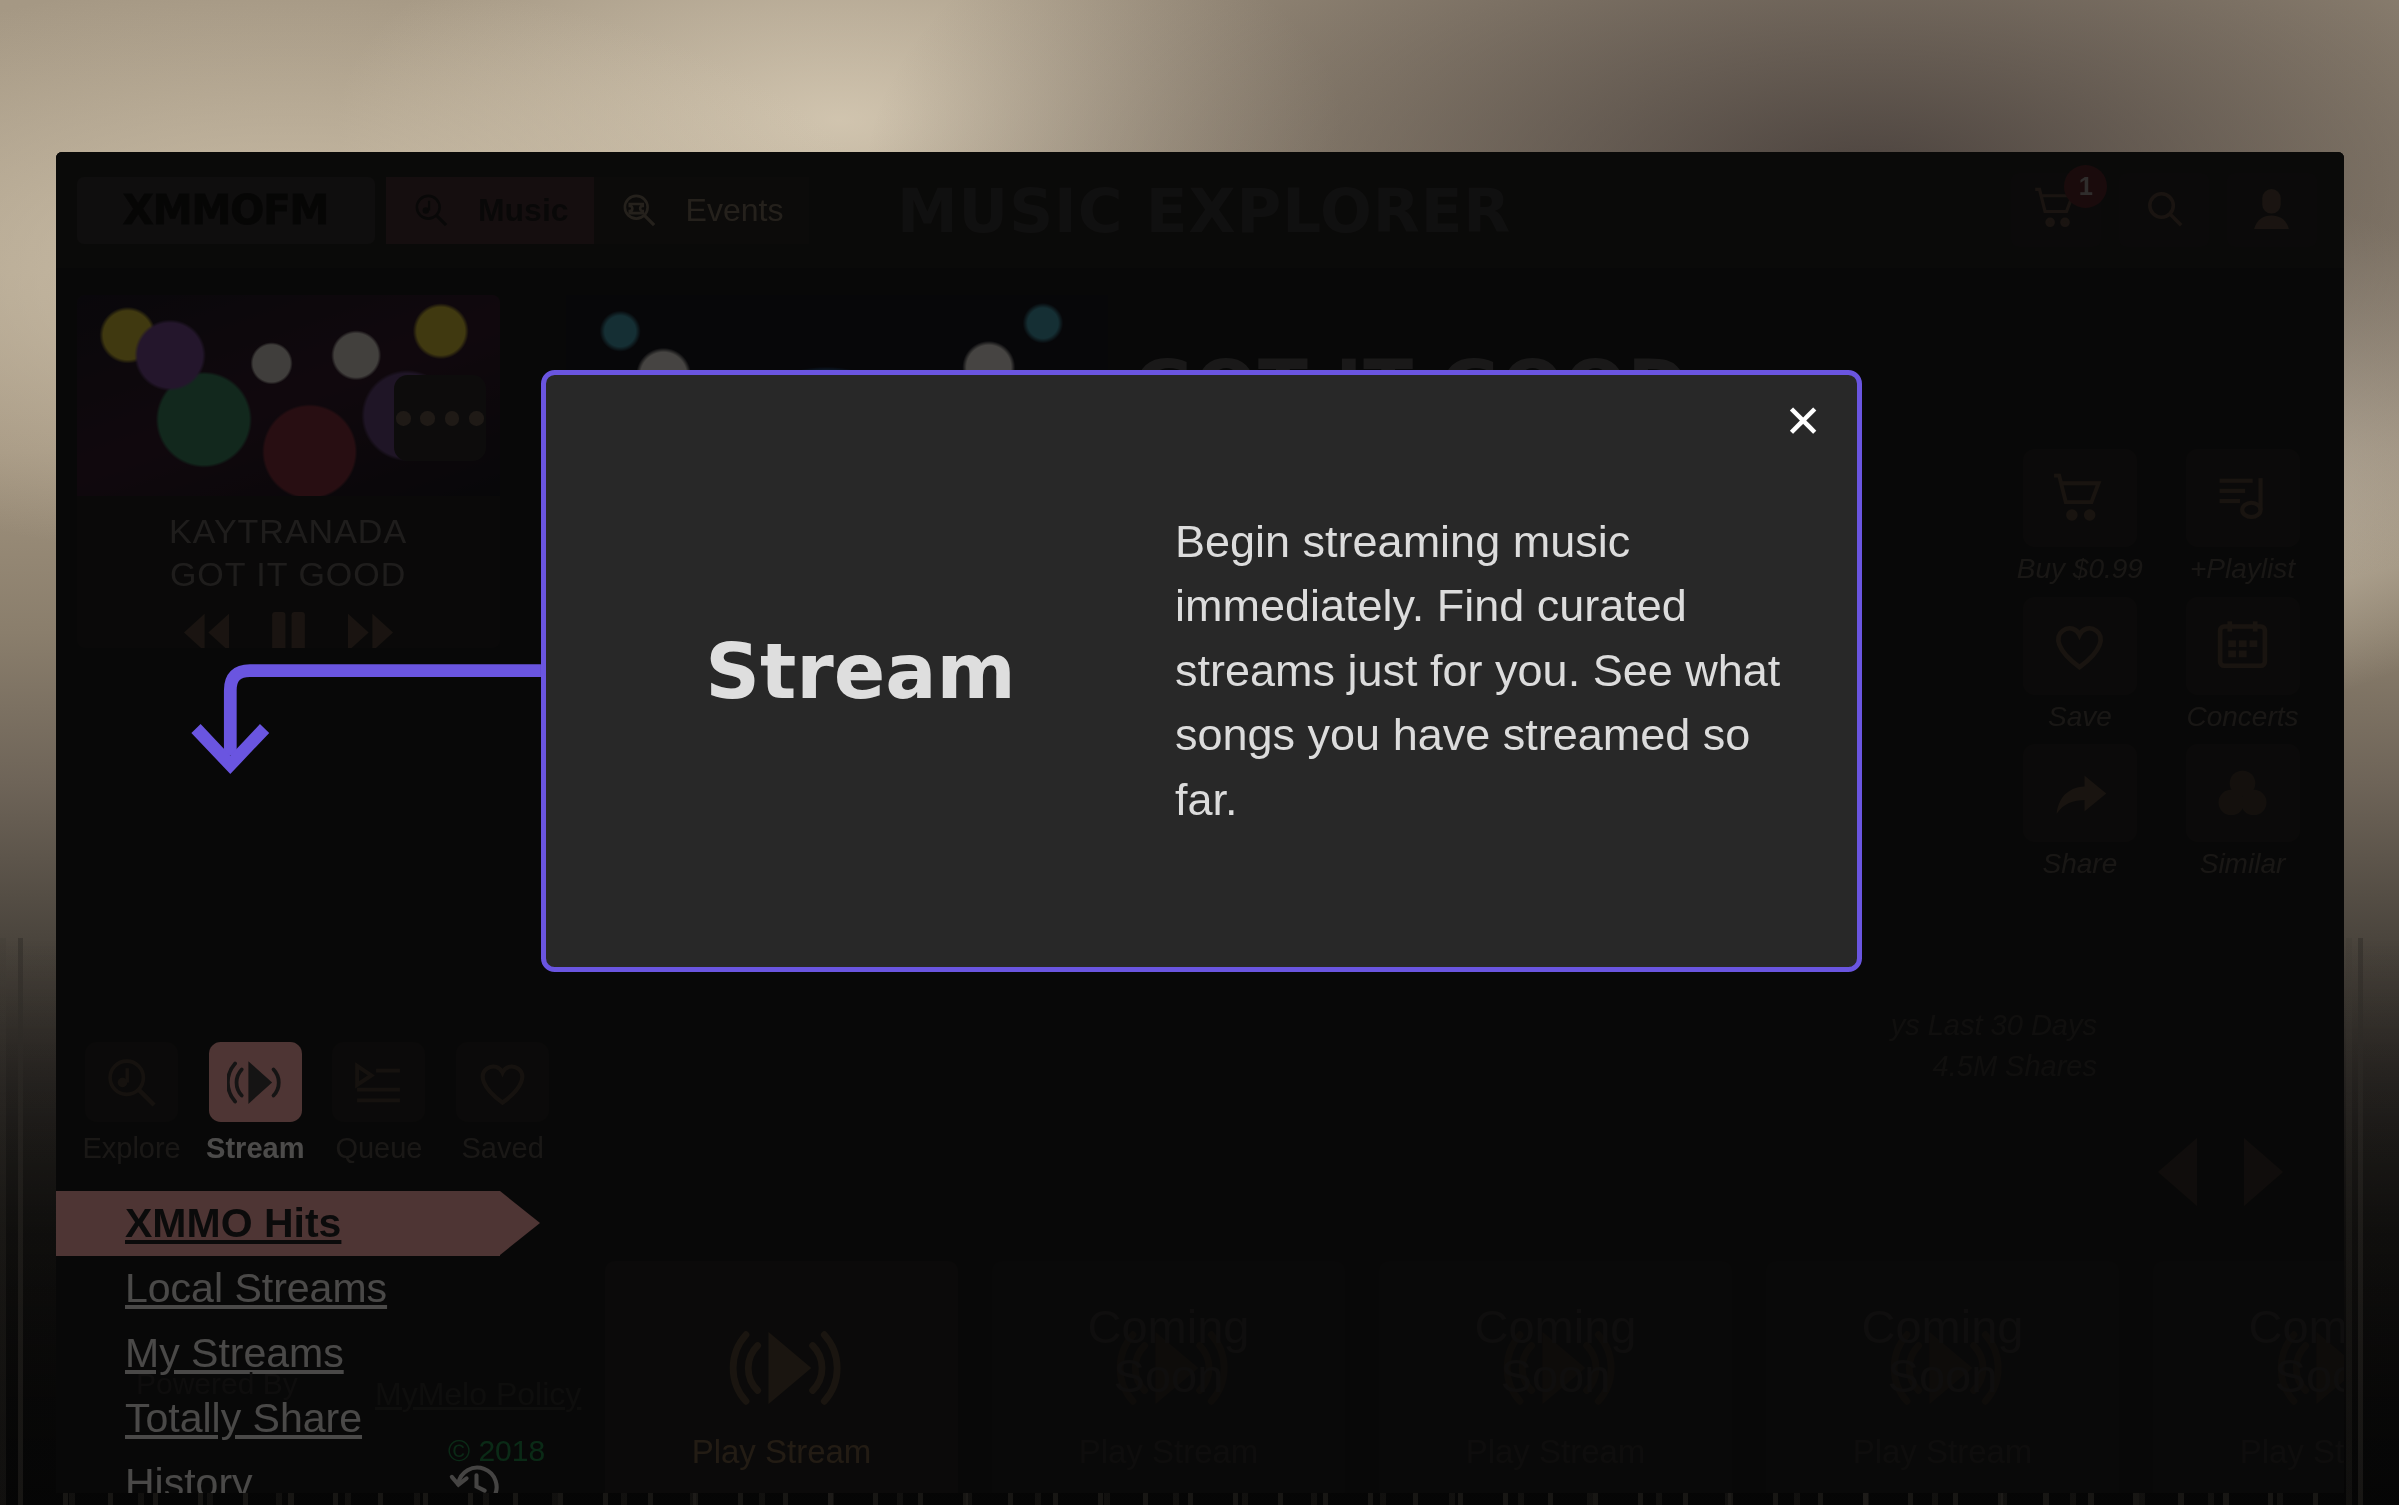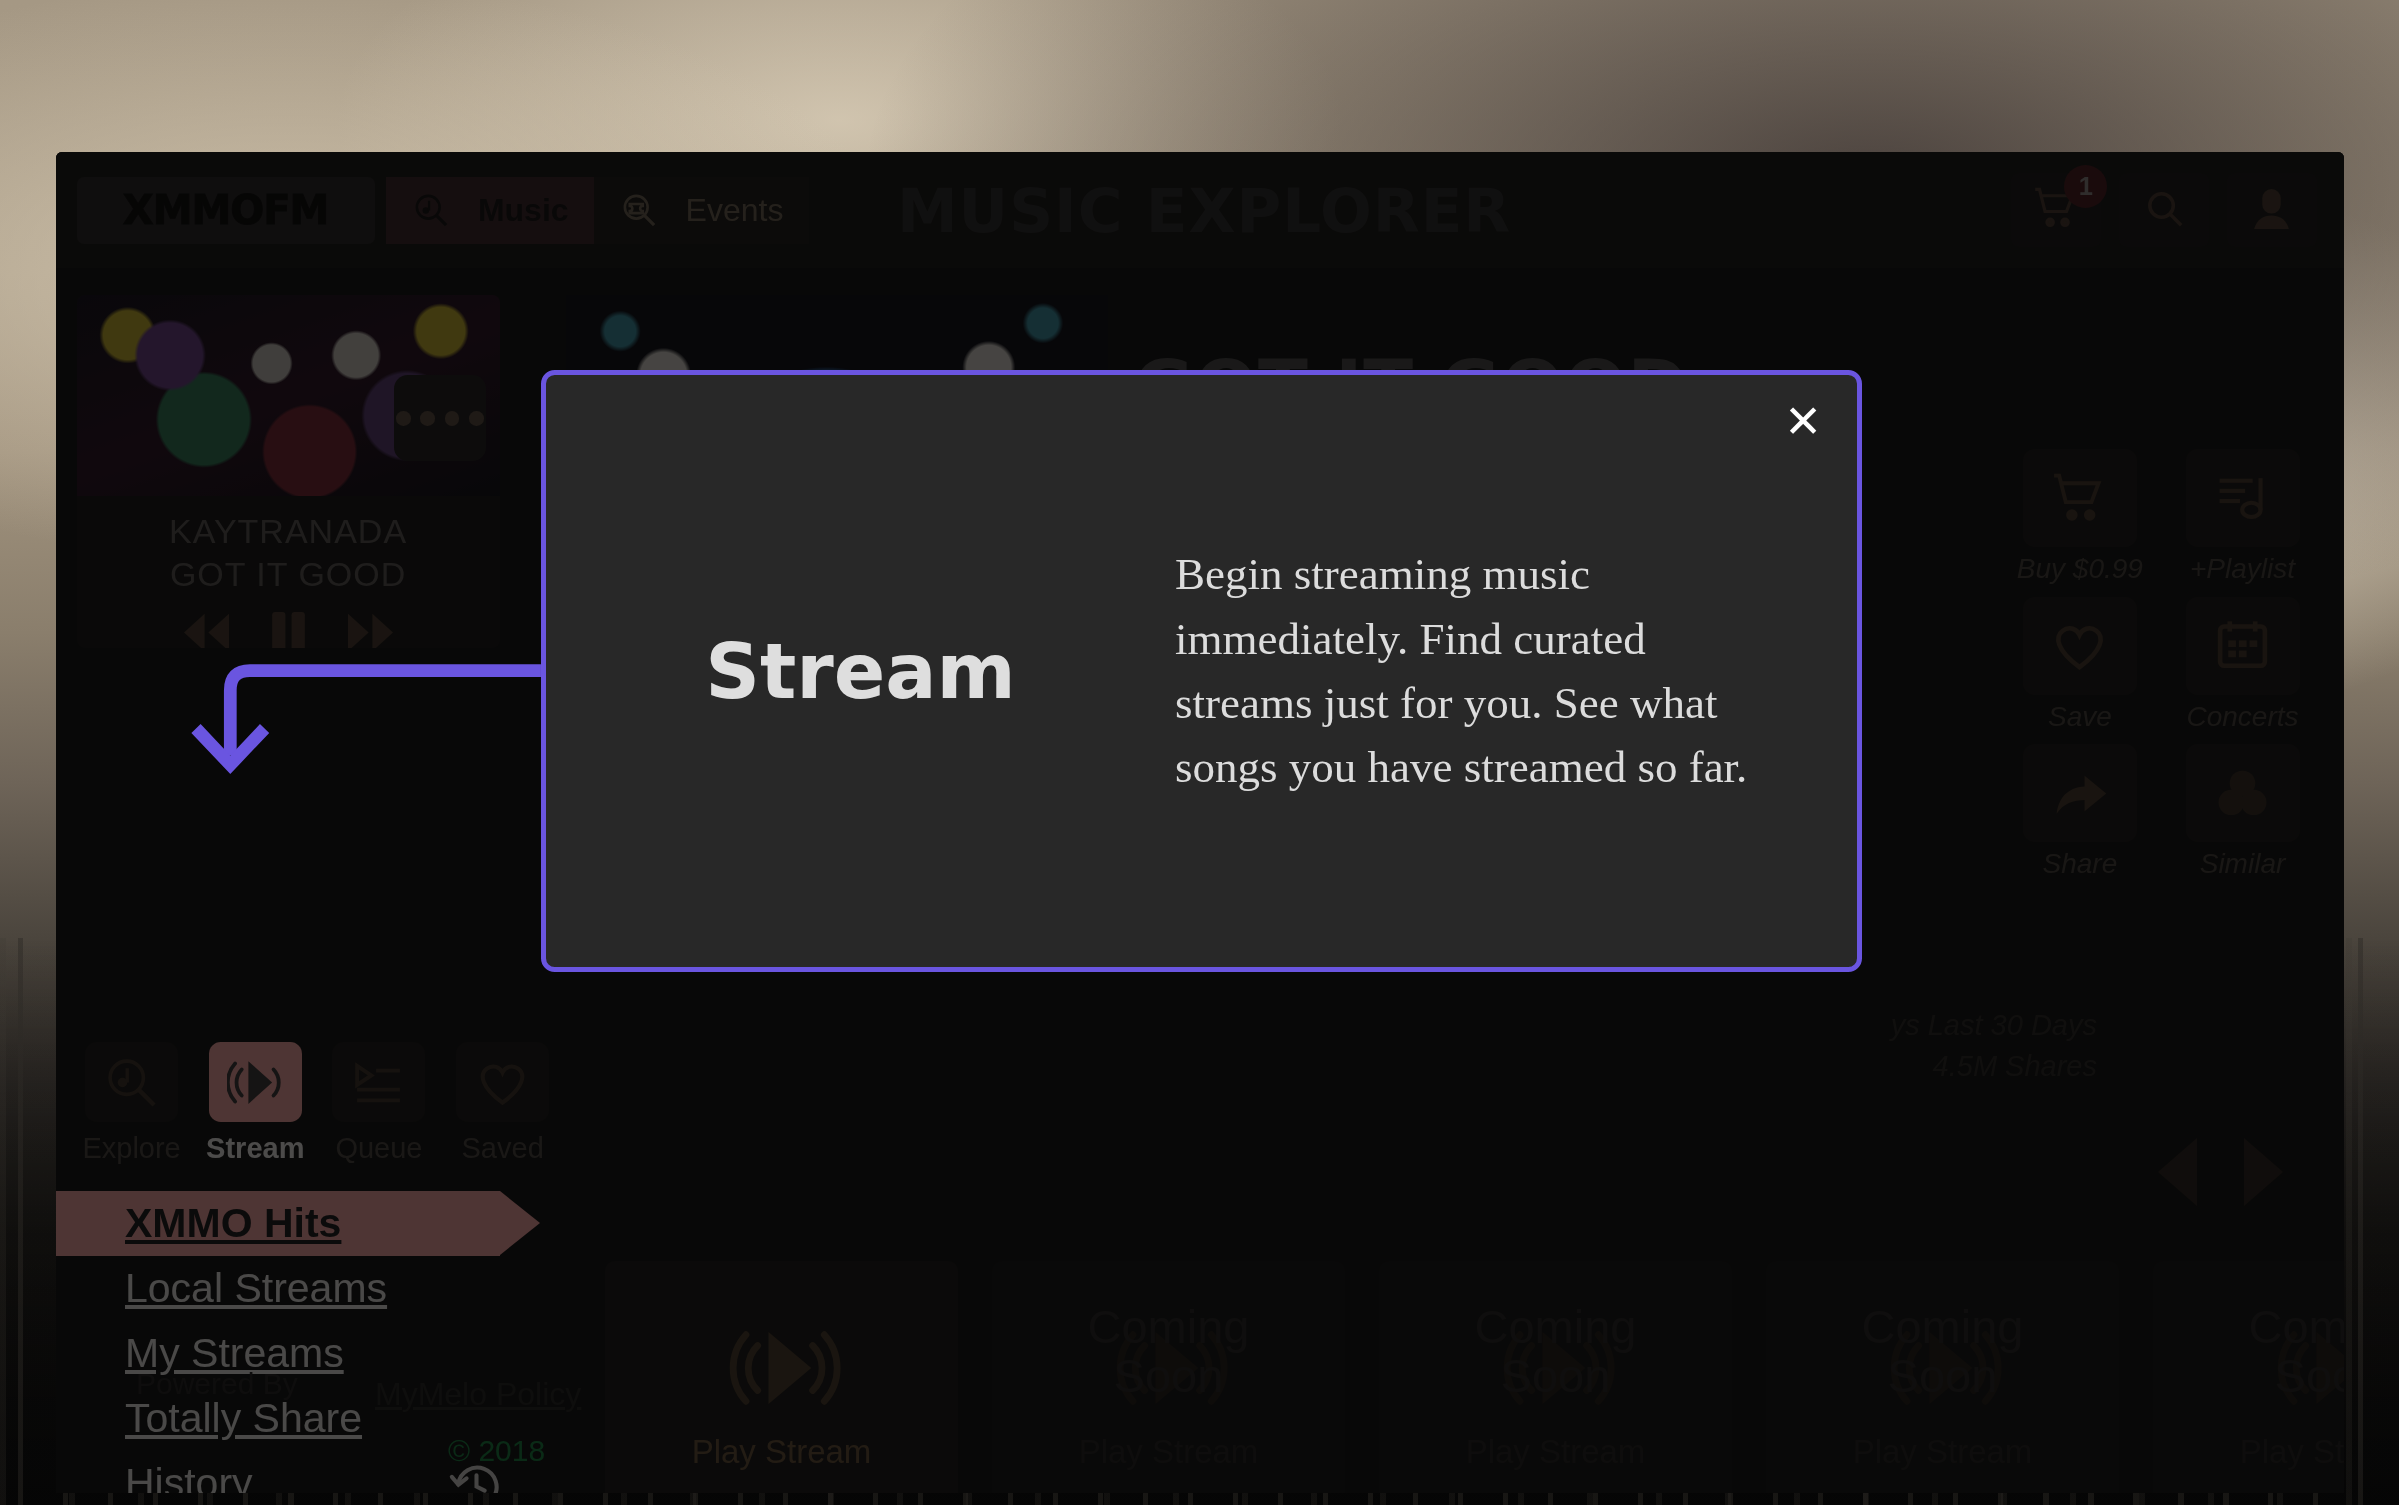--- a/index.html
+++ b/index.html
@@ -270,21 +270,21 @@
     color: #ffffff; font-size: 45px; font-weight: 300; line-height: 1;
     cursor: pointer;
   }
   #modal-title {
     width: 629px; text-align: center;
     font-family: "DejaVu Sans", sans-serif;
     font-weight: 800; font-size: 76px; color: #dedede;
   }
   #modal-body {
     width: 608px;
-    font-size: 45px; line-height: 1.43; color: #dcdcdc; font-family: Liberation Serif, serif;
+    font-size: 45px; line-height: 1.43; color: #dcdcdc;
   }
 </style>
 </head>
 <body>
 
 <div id="bg">
   <div id="bg-city"></div>
 </div>
 
 <div id="app">

